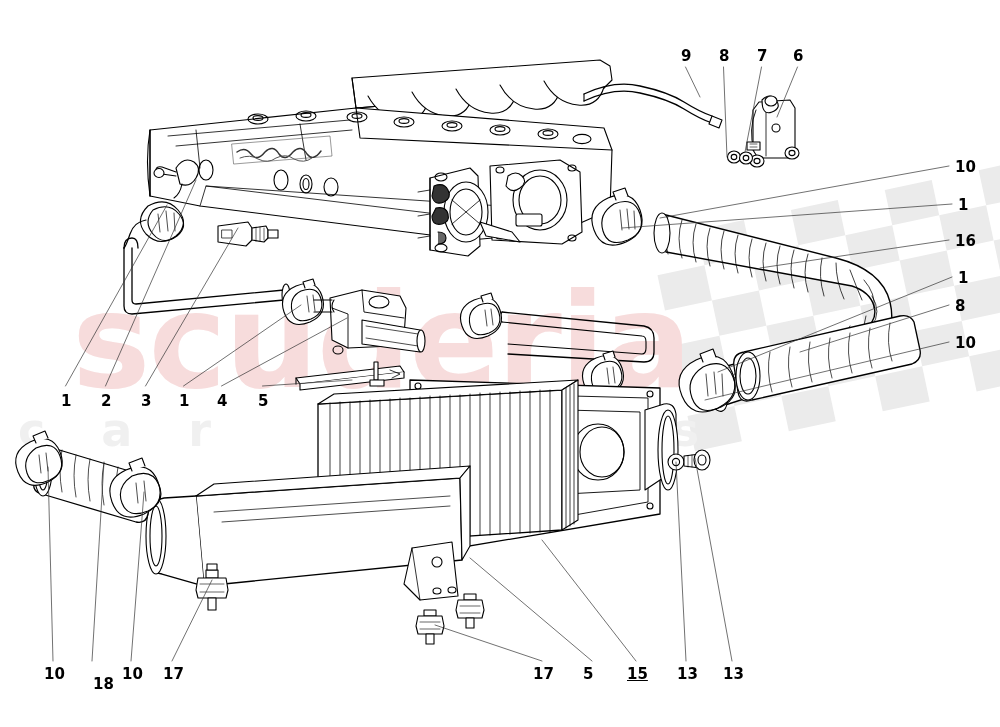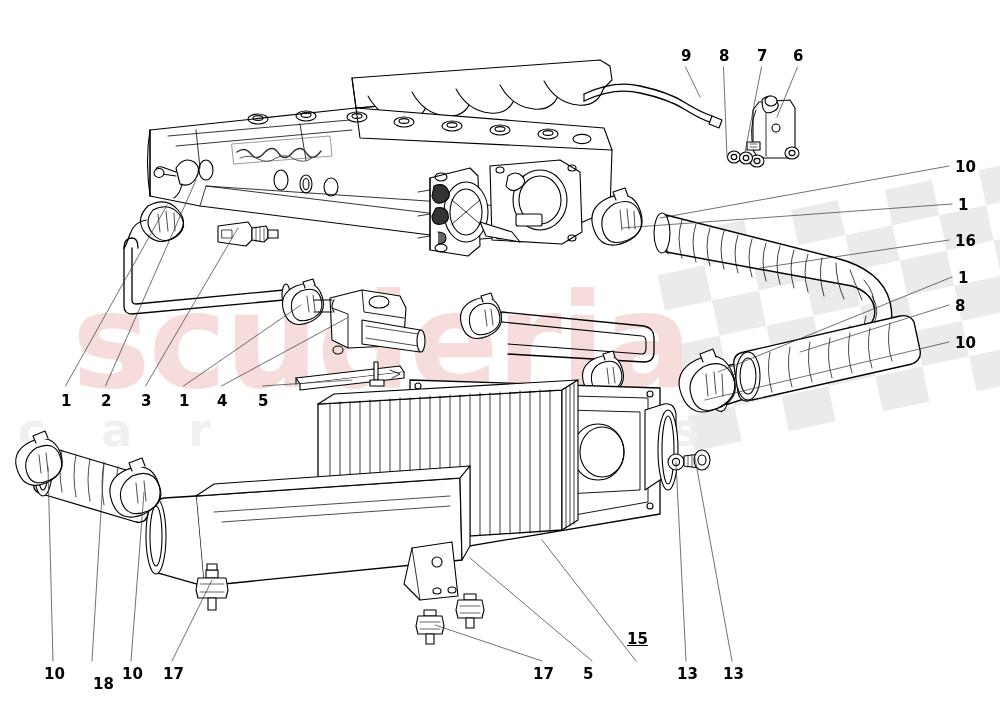--- a/index.html
+++ b/index.html
@@ -479,18 +479,18 @@
       <div class="callout" style="left: 141px; top: 392px;">3</div>
       <div class="callout" style="left: 179px; top: 392px;">1</div>
       <div class="callout" style="left: 217px; top: 392px;">4</div>
       <div class="callout" style="left: 258px; top: 392px;">5</div>
       <div class="callout" style="left: 44px; top: 665px;">10</div>
       <div class="callout" style="left: 93px; top: 665px; margin-top: 10px;">18</div>
       <div class="callout" style="left: 122px; top: 665px;">10</div>
       <div class="callout" style="left: 163px; top: 665px;">17</div>
       <div class="callout" style="left: 533px; top: 665px;">17</div>
       <div class="callout" style="left: 583px; top: 665px;">5</div>
-      <div class="callout" style="left: 627px; top: 630px; text-decoration: underline;">15</div>
+      <div class="callout" style="left: 627px; top: 665px; text-decoration: underline;">15</div>
       <div class="callout" style="left: 677px; top: 665px;">13</div>
       <div class="callout" style="left: 723px; top: 665px;">13</div>
     </div>
 
 </div>
 
 </body></html>

